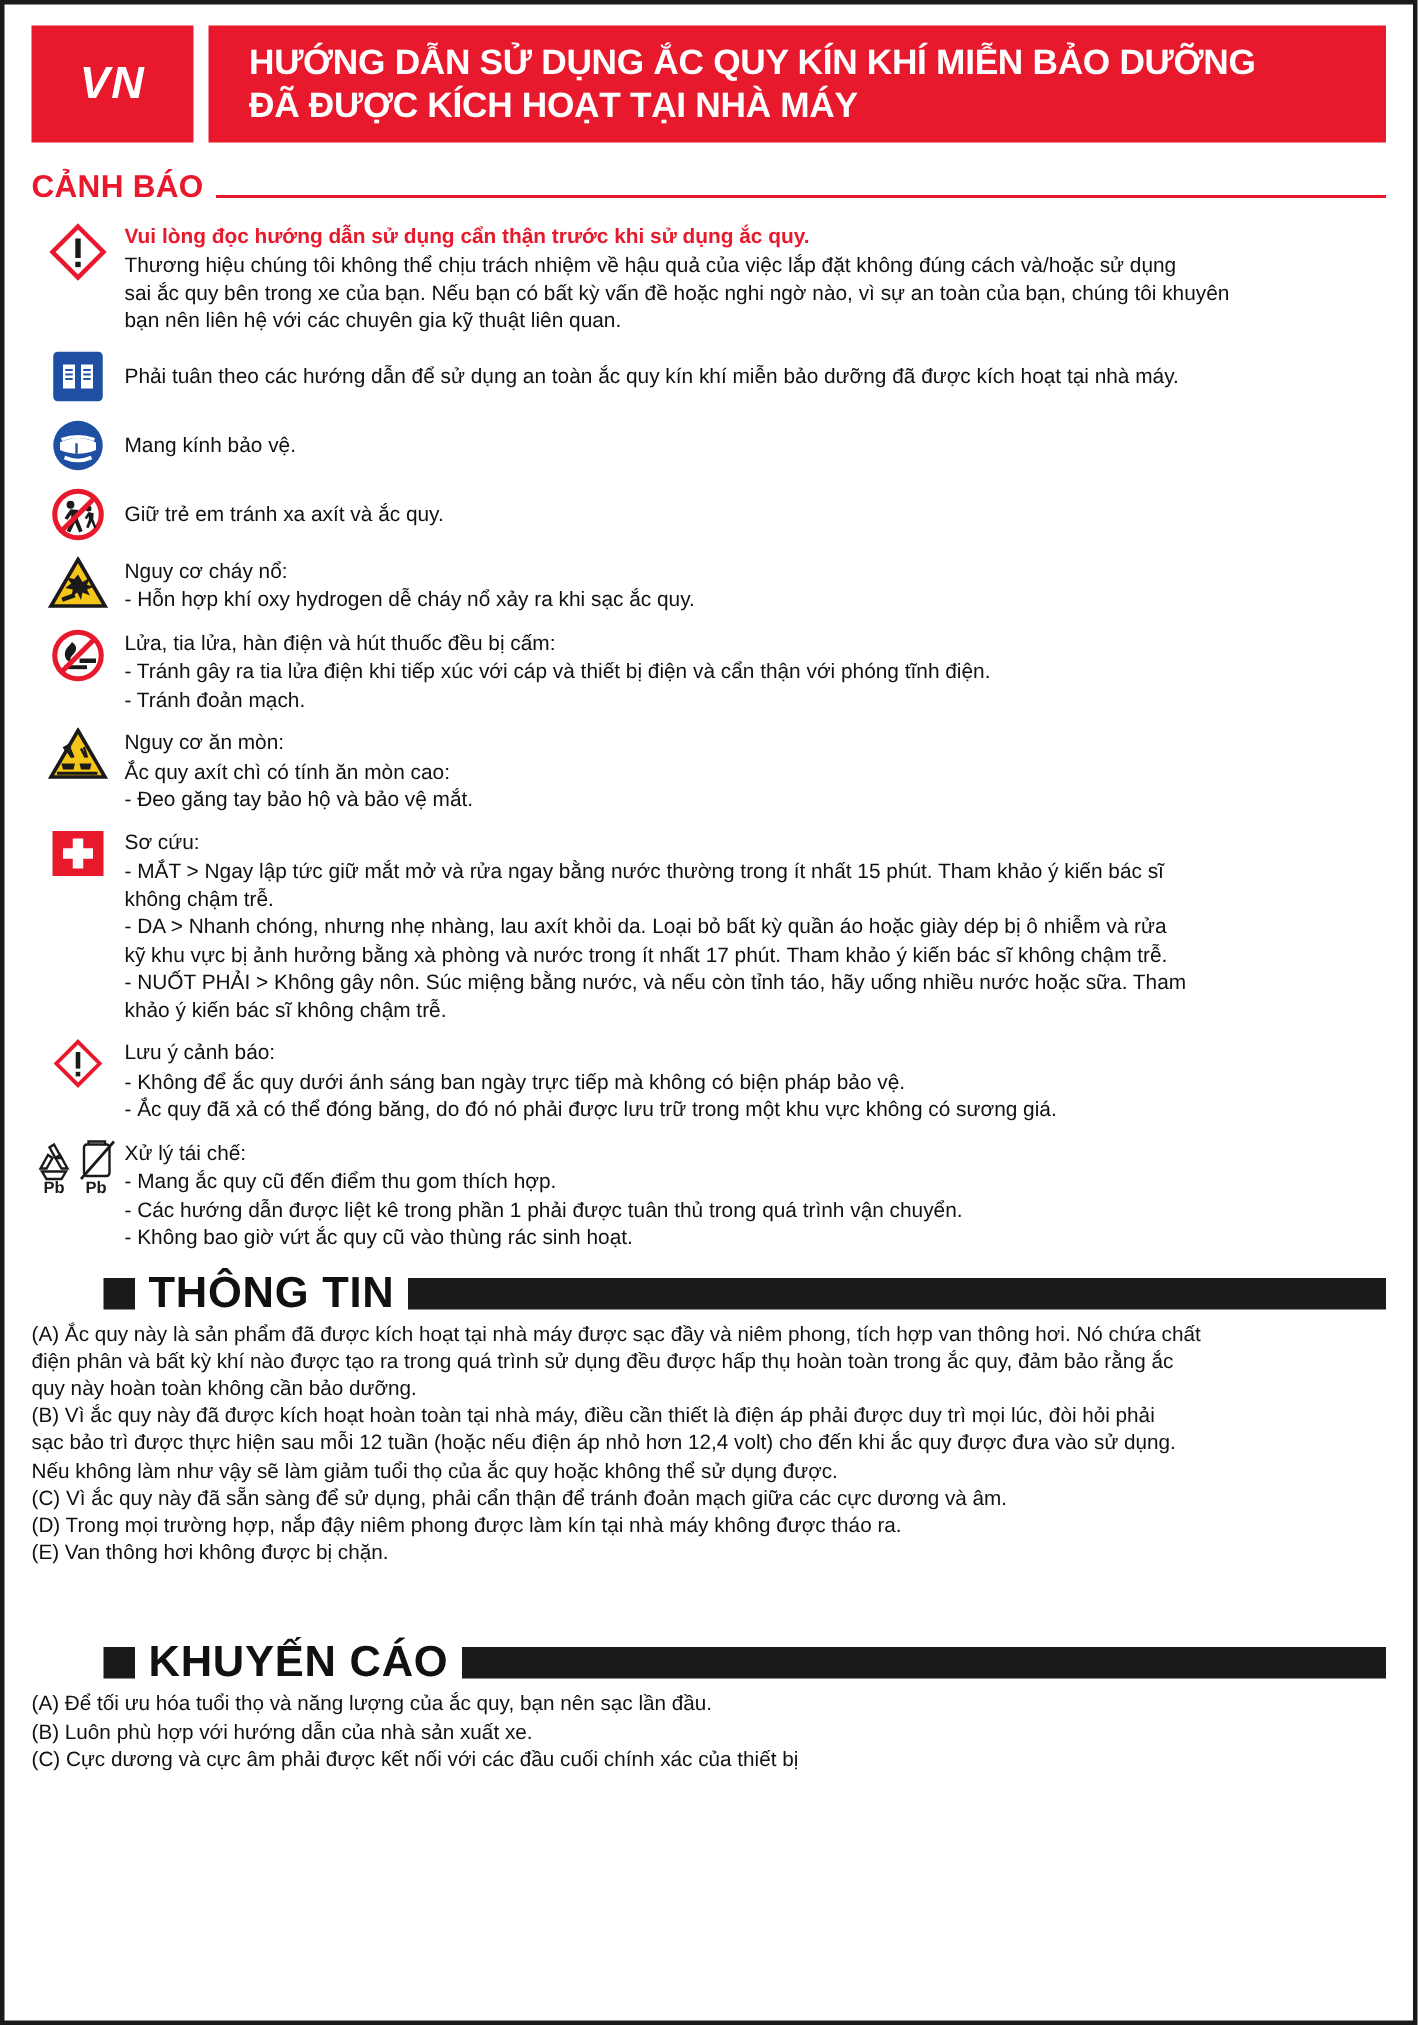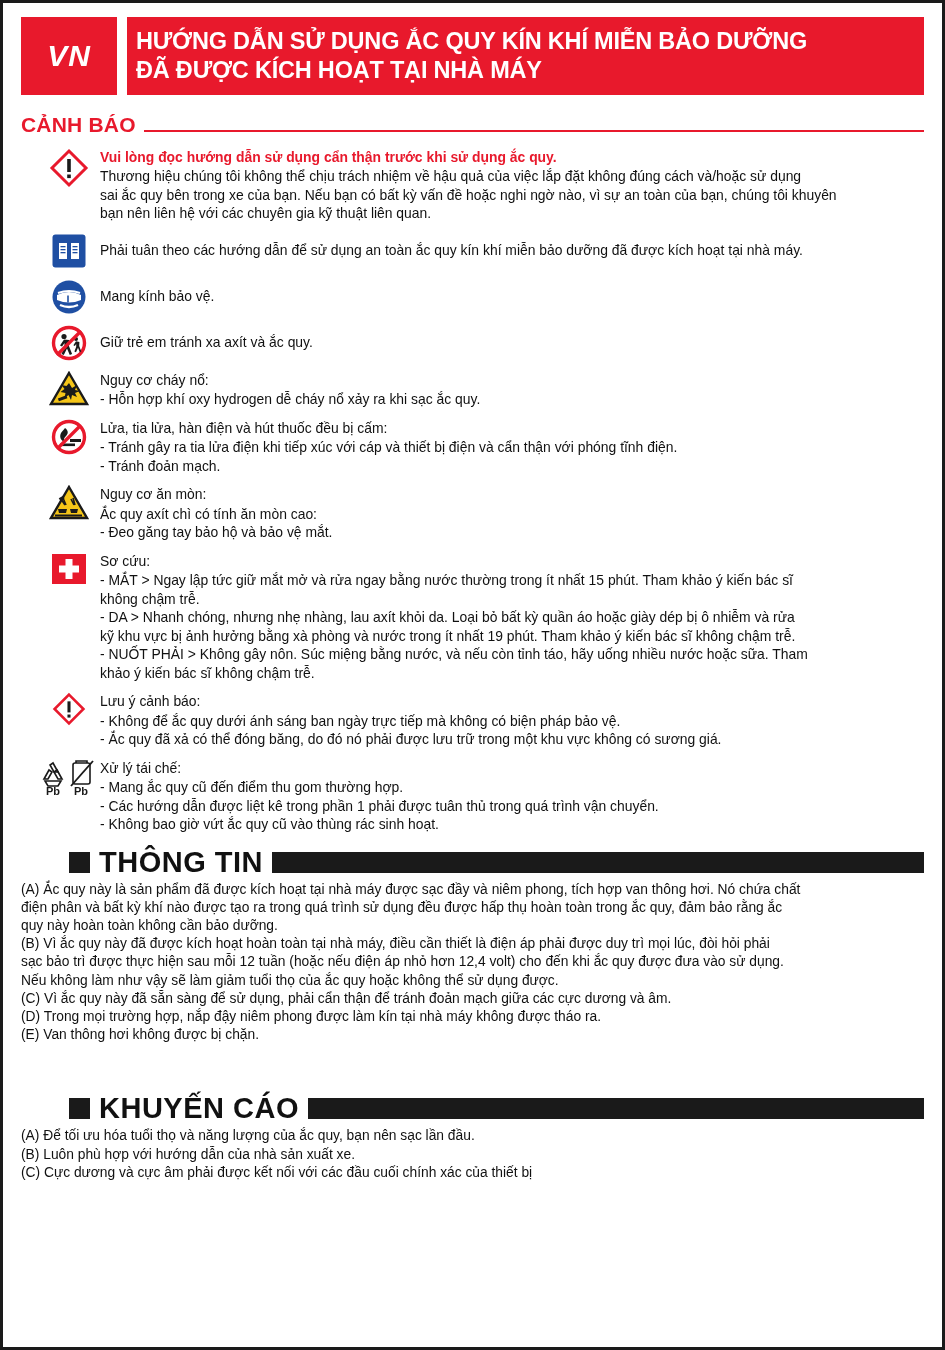--- a/index.html
+++ b/index.html
@@ -25,39 +25,39 @@
   }
 
   
   .header {
     display: flex;
     align-items: stretch;
     gap: 10px;
     height: 78px;
   }
   .lang-badge {
-    width: 96px;
+    width: 108px;
     background: #e8192c;
     color: #ffffff;
     display: flex;
     align-items: center;
     justify-content: center;
     font-size: 30px;
     font-weight: bold;
     font-style: italic;
     letter-spacing: 1px;
   }
   .title-bar {
     flex: 1;
     background: #e8192c;
     color: #ffffff;
     display: flex;
     flex-direction: column;
     justify-content: center;
-    padding: 4px 9px;
+    padding: 4px 27px;
     box-sizing: border-box;
   }
   .title-bar .line {
     font-size: 23.5px;
     font-weight: bold;
     line-height: 1.24;
     letter-spacing: -0.2px;
   }
 
   
@@ -77,21 +77,20 @@
   .warn-head .rule {
     flex: 1;
     height: 2px;
     background: #e8192c;
     margin-top: 12px;
   }
 
   
   .rows {
     margin-top: 10px;
-    margin-left: 17px;
   }
   .row {
     display: flex;
     align-items: flex-start;
     margin-bottom: 9px;
   }
   .icon-cell {
     width: 62px;
     min-width: 62px;
     display: flex;
@@ -309,21 +308,21 @@
           <rect x="2" y="2" width="34" height="30" fill="#e8192c"></rect>
           <rect x="15.5" y="7" width="7" height="20" fill="#ffffff"></rect>
           <rect x="9" y="13.5" width="20" height="7" fill="#ffffff"></rect>
         </svg>
       </div>
       <div class="row-text">
         <span class="strong-black">Sơ cứu:</span>
         <p>- MẮT &gt; Ngay lập tức giữ mắt mở và rửa ngay bằng nước thường trong ít nhất 15 phút. Tham khảo ý kiến bác sĩ</p>
         <p>không chậm trễ.</p>
         <p>- DA &gt; Nhanh chóng, nhưng nhẹ nhàng, lau axít khỏi da. Loại bỏ bất kỳ quần áo hoặc giày dép bị ô nhiễm và rửa</p>
-        <p>kỹ khu vực bị ảnh hưởng bằng xà phòng và nước trong ít nhất 19 phút. Tham khảo ý kiến  bác sĩ không chậm trễ.</p>
+        <p>kỹ khu vực bị ảnh hưởng bằng xà phòng và nước trong ít nhất 17 phút. Tham khảo ý kiến  bác sĩ không chậm trễ.</p>
         <p>- NUỐT PHẢI &gt; Không gây nôn. Súc miệng bằng nước, và nếu còn tỉnh táo, hãy uống nhiều nước hoặc sữa. Tham</p>
         <p>khảo ý kiến  bác sĩ không chậm trễ.</p>
       </div>
     </div>
 
     <div class="row">
       <div class="icon-cell">
         <svg width="34" height="34" viewBox="0 0 40 40">
           <polygon points="20,3 37,20 20,37 3,20" fill="#ffffff" stroke="#e8192c" stroke-width="3"></polygon>
           <rect x="18.2" y="11" width="3.6" height="13" fill="#1a1a1a"></rect>
@@ -350,21 +349,21 @@
           <g transform="translate(32,0)">
             <rect x="3" y="4" width="17" height="21" rx="2" fill="none" stroke="#1a1a1a" stroke-width="1.6"></rect>
             <path d="M6 4 v-2 h11 v2" fill="none" stroke="#1a1a1a" stroke-width="1.6"></path>
             <line x1="1" y1="27" x2="23" y2="2" stroke="#1a1a1a" stroke-width="1.8"></line>
             <text x="11" y="36" font-family="Liberation Sans, sans-serif" font-size="11" font-weight="bold" text-anchor="middle" fill="#1a1a1a">Pb</text>
           </g>
         </svg>
       </div>
       <div class="row-text">
         <span class="strong-black">Xử lý tái chế:</span>
-        <p>- Mang ắc quy cũ đến điểm thu gom thường hợp.</p>
+        <p>- Mang ắc quy cũ đến điểm thu gom thích hợp.</p>
         <p>- Các hướng dẫn được  liệt kê trong phần 1 phải được tuân thủ trong quá trình vận chuyển.</p>
         <p>- Không bao giờ vứt ắc quy cũ vào thùng rác sinh hoạt.</p>
       </div>
     </div>
 
   </div>
 
   <div class="section-banner">
     <div class="sq"></div>
     <div class="sect-title">THÔNG TIN</div>

